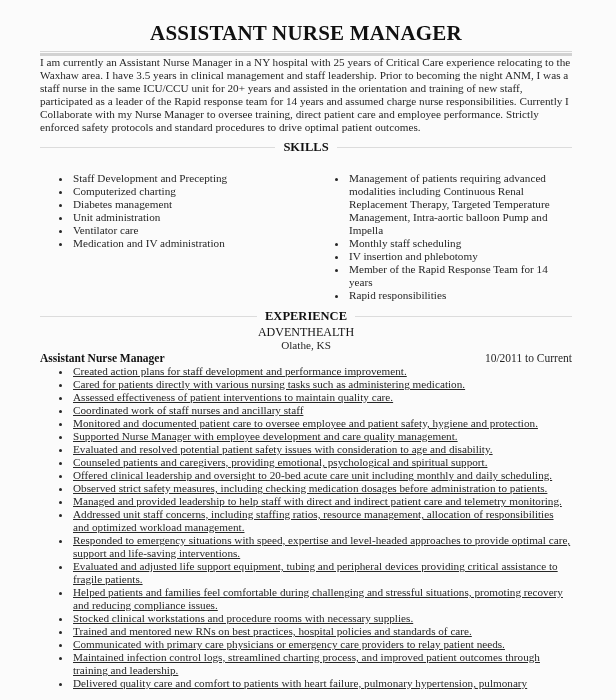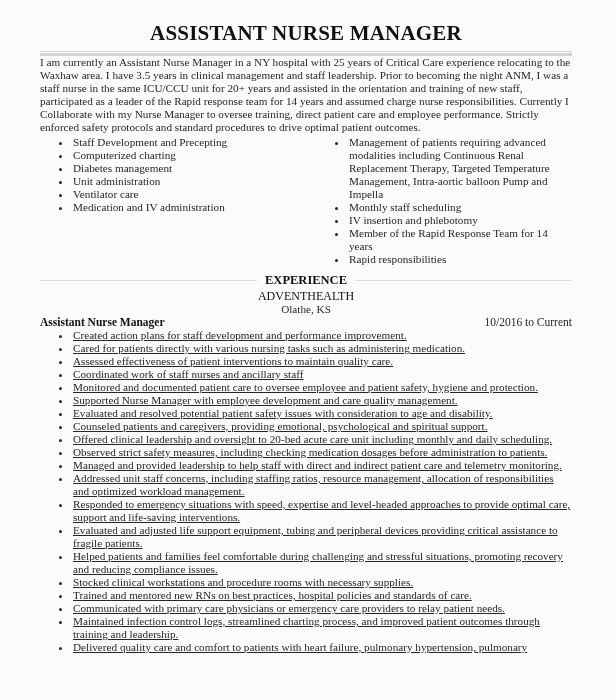--- a/index.html
+++ b/index.html
@@ -21,21 +21,21 @@
     .section-head {
       display: flex; align-items: center; margin-top: 5px; height: 16px;
     }
     .section-head .line { flex: 1; height: 1px; background: #dcdcdc; }
     .section-head .label {
       font-weight: bold; font-size: 12.5px; padding: 0 8px; color: #111; line-height: 16px;
     }
     .summary {
       font-size: 11.2px; line-height: 13px; margin: 1px 0 0 0; color: #262626;
     }
-    .skills { display: flex; margin-top: 2px; }
+    .skills { display: flex; margin-top: 17px; }
     .skills ul { margin: 0; padding: 0 0 0 32px; list-style: disc; font-size: 11.2px; line-height: 13px; color: #262626; }
     .skills ul.left { width: 236px; }
     .skills ul.right { flex: 1; padding-left: 40px; }
     .skills li { padding-left: 1px; }
     .company { text-align: center; font-weight: normal; font-size: 12px; line-height: 14px; margin-top: 1px; color: #111; }
     .location { text-align: center; font-size: 11.2px; line-height: 13px; color: #262626; }
     .job-row { display: flex; justify-content: space-between; font-size: 11.5px; line-height: 13px; }
     .job-title { font-weight: bold; color: #111; }
     .job-dates { color: #262626; }
     .duties { margin: 0; padding: 0 0 0 32px; list-style: disc; font-size: 11.2px; line-height: 13px; color: #262626; text-decoration: underline; }
@@ -43,20 +43,25 @@
   </style>
 </head>
 <body>
 
 <div class="page">
   <h1 class="title">ASSISTANT NURSE MANAGER</h1>
   <div class="title-rule"></div>
 
   <p class="summary">I am currently an Assistant Nurse Manager in a NY hospital with 25 years of Critical Care experience relocating to the Waxhaw area. I have 3.5 years in clinical management and staff leadership. Prior to becoming the night ANM, I was a staff nurse in the same ICU/CCU unit for 20+ years and assisted in the orientation and training of new staff, participated as a leader of the Rapid response team for 14 years and assumed charge nurse responsibilities. Currently I Collaborate with my Nurse Manager to oversee training, direct patient care and employee performance. Strictly enforced safety protocols and standard procedures to drive optimal patient outcomes.</p>
 
+  <div class="section-head">
+    <span class="line"></span>
+    <span class="label">SKILLS</span>
+    <span class="line"></span>
+  </div>
   <div class="skills">
     <ul class="left">
       <li>Staff Development and Precepting</li>
       <li>Computerized charting</li>
       <li>Diabetes management</li>
       <li>Unit administration</li>
       <li>Ventilator care</li>
       <li>Medication and IV administration</li>
     </ul>
     <ul class="right">
@@ -71,21 +76,21 @@
   <div class="section-head" style="margin-top:6px">
     <span class="line"></span>
     <span class="label">EXPERIENCE</span>
     <span class="line"></span>
   </div>
   <div>
     <div class="company">ADVENTHEALTH</div>
     <div class="location">Olathe, KS</div>
     <div class="job-row">
       <span class="job-title">Assistant Nurse Manager</span>
-      <span class="job-dates">10/2016 to Current</span>
+      <span class="job-dates">10/2011 to Current</span>
     </div>
     <ul class="duties">
       <li>Created action plans for staff development and performance improvement.</li>
       <li>Cared for patients directly with various nursing tasks such as administering medication.</li>
       <li>Assessed effectiveness of patient interventions to maintain quality care.</li>
       <li>Coordinated work of staff nurses and ancillary staff</li>
       <li>Monitored and documented patient care to oversee employee and patient safety, hygiene and protection.</li>
       <li>Supported Nurse Manager with employee development and care quality management.</li>
       <li>Evaluated and resolved potential patient safety issues with consideration to age and disability.</li>
       <li>Counseled patients and caregivers, providing emotional, psychological and spiritual support.</li>

